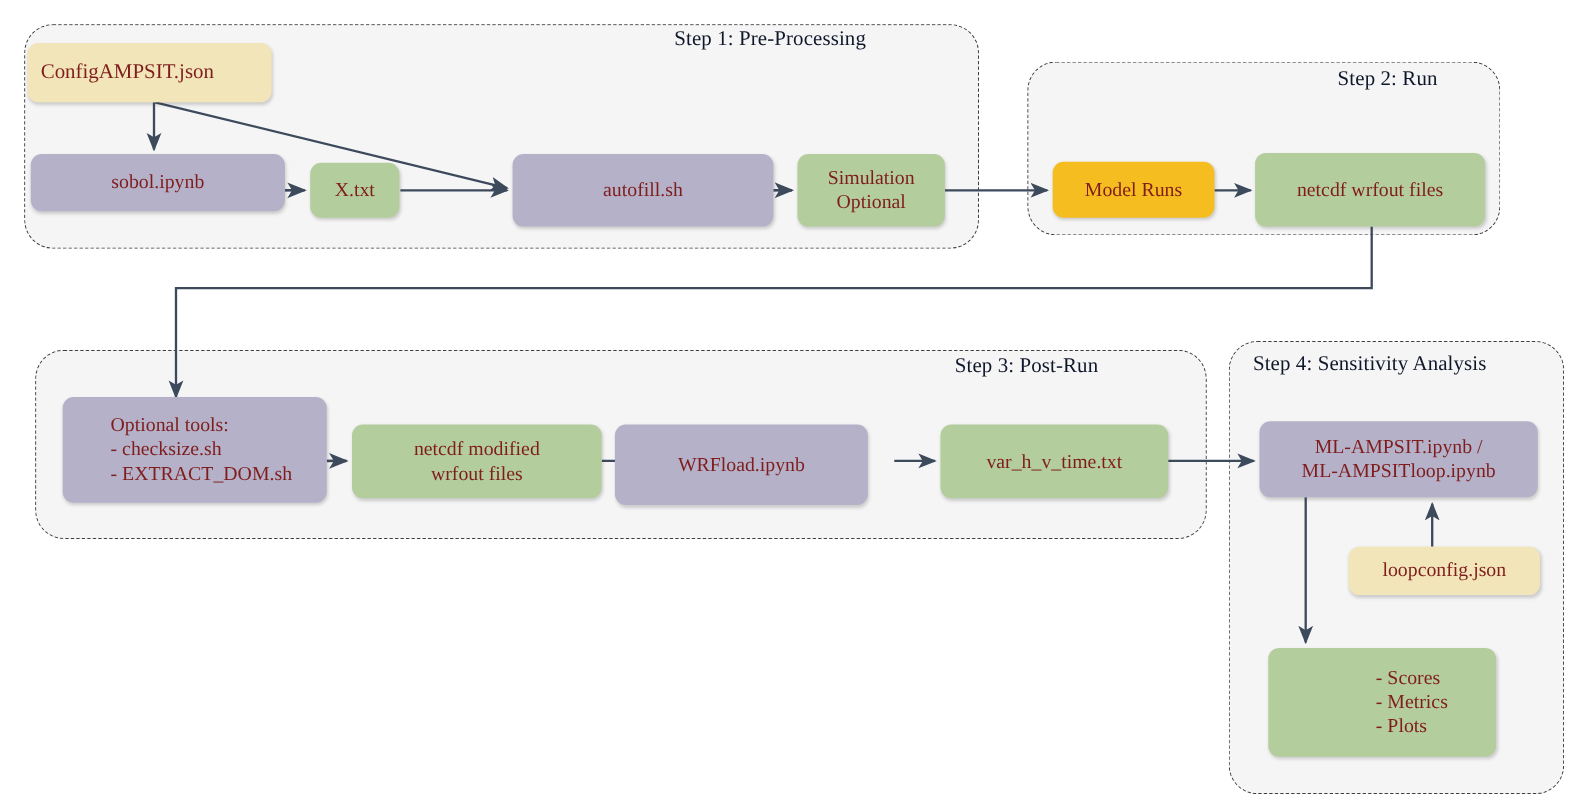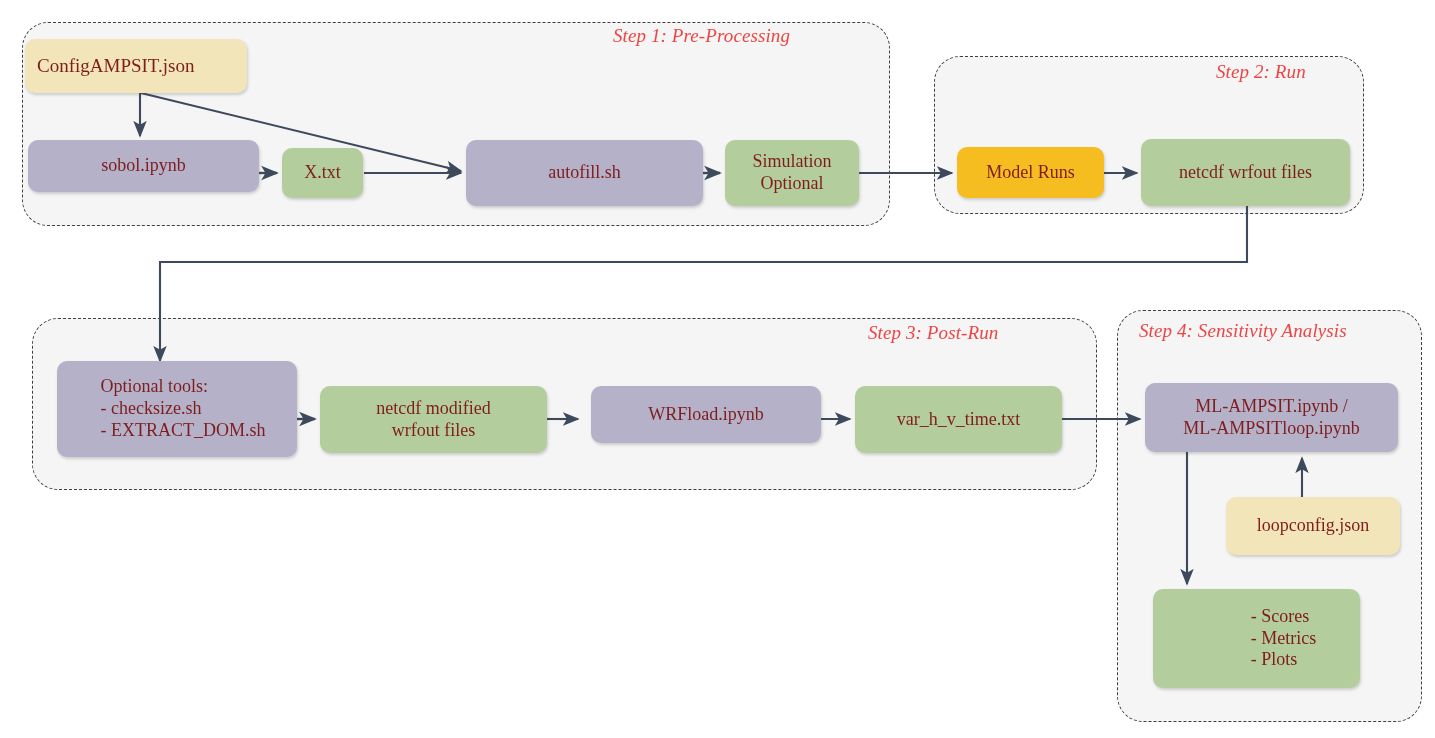--- a/index.html
+++ b/index.html
@@ -20,24 +20,23 @@
   .group {
     position: absolute;
     box-sizing: border-box;
     background: #f5f5f5;
     border: 1.5px dashed #3f3f3f;
     border-radius: 26px;
   }
   .group-title {
     position: absolute;
     font-size: 19px;
-    color: #ef4444;
+    color: #0f172a;
     white-space: nowrap;
     letter-spacing: 0.1px;
-    font-style: italic;
   }
   .node {
     position: absolute;
     box-sizing: border-box;
     border-radius: 10px;
     display: flex;
     align-items: center;
     justify-content: center;
     text-align: center;
     font-size: 18px;
@@ -142,26 +141,26 @@
 
   <div class="node green" style="left:1141px; top:139px; width:209px; height:67px;">netcdf wrfout files</div>
 
   <div class="node purple indent-list" style="left:57px; top:361px; width:240px; height:96px; padding-left:18px;">Optional tools:
 - checksize.sh
 - EXTRACT_DOM.sh</div>
 
   <div class="node green" style="left:320px; top:386px; width:227px; height:67px;">netcdf modified
 wrfout files</div>
 
-  <div class="node purple" style="left:591px; top:386px; width:230px; height:57px;">WRFload.ipynb</div>
+  <div class="node purple" style="left:559px; top:386px; width:230px; height:73px;">WRFload.ipynb</div>
 
   <div class="node green" style="left:855px; top:386px; width:207px; height:67px;">var_h_v_time.txt</div>
 
   <div class="node purple" style="left:1145px; top:383px; width:253px; height:69px;">ML-AMPSIT.ipynb /
 ML-AMPSITloop.ipynb</div>
 
-  <div class="node yellow" style="left:1226px; top:497px; width:174px; height:58px;">loopconfig.json</div>
+  <div class="node yellow" style="left:1226px; top:497px; width:174px; height:44px;">loopconfig.json</div>
 
   <div class="node green indent-list" style="left:1153px; top:589px; width:207px; height:99px; padding-left:60px;">- Scores
 - Metrics
 - Plots</div>
 
 </div>
 
 </body></html>

